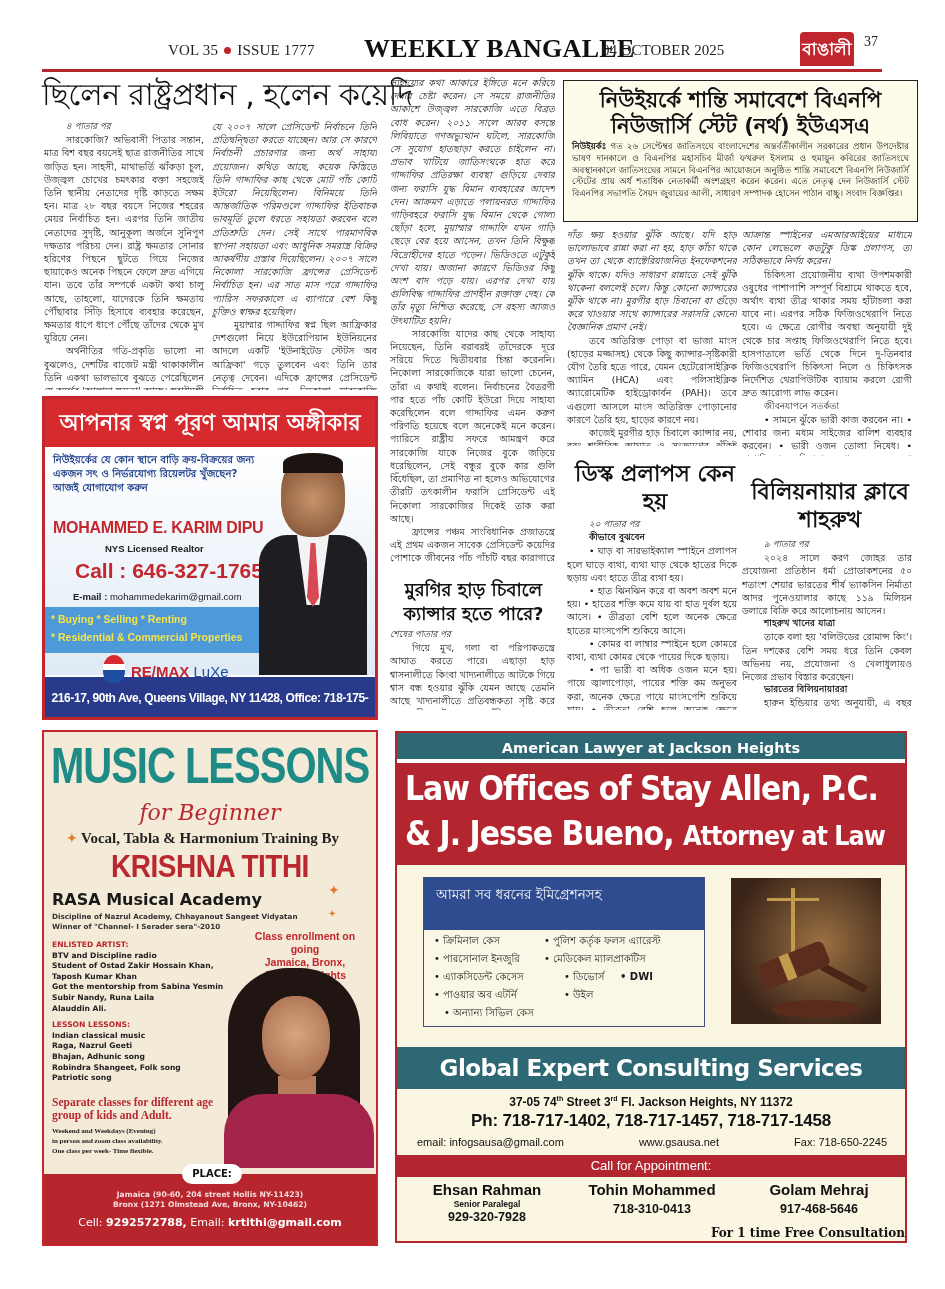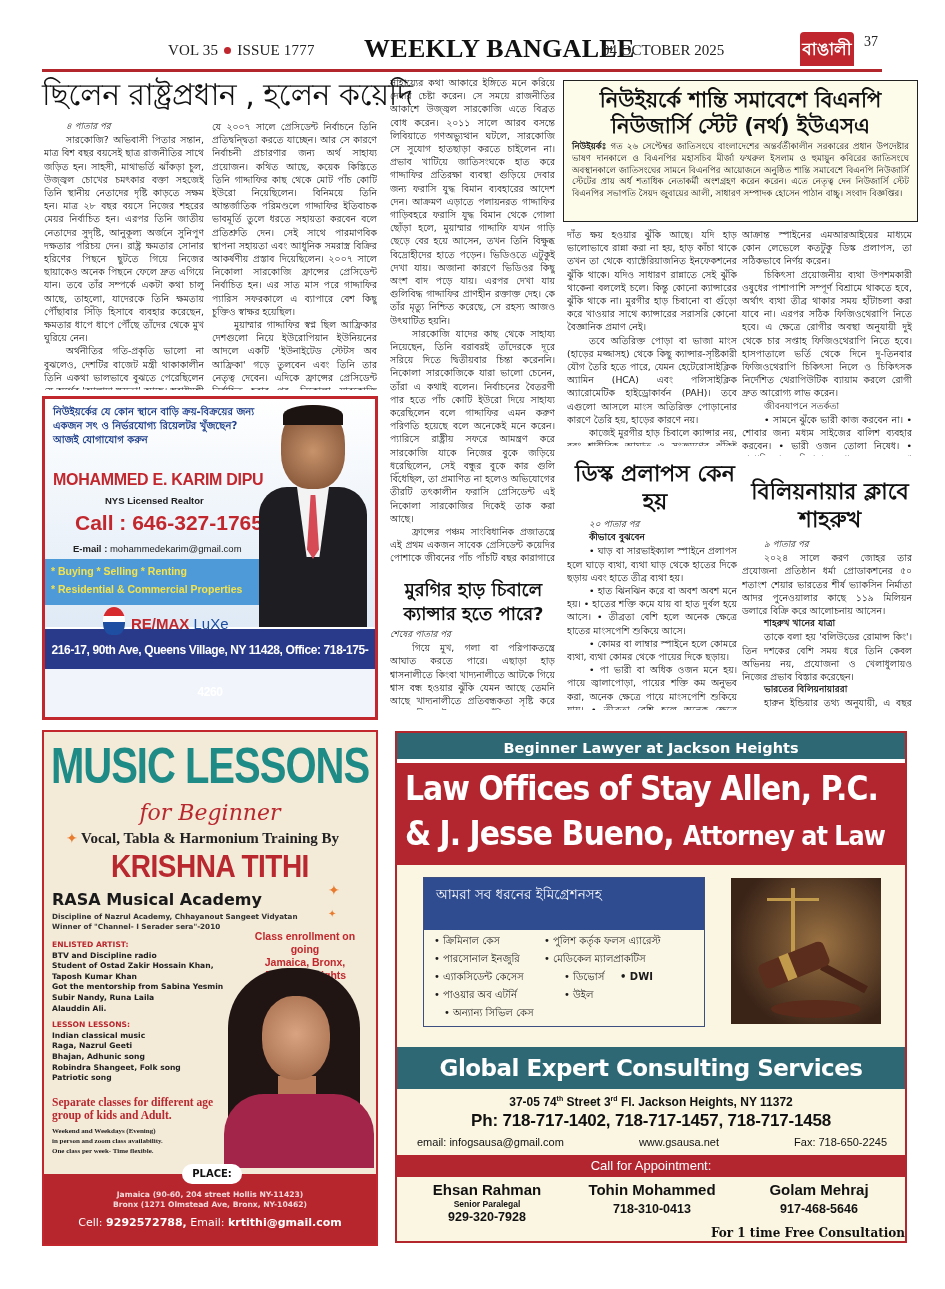--- a/index.html
+++ b/index.html
@@ -12,21 +12,21 @@
   .mh-dot { display: inline-block; width: 7px; height: 7px; border-radius: 50%; background: #c0262d; margin: 0 6px 2px 6px; vertical-align: middle; }
   .mh-title { position: absolute; left: 322px; top: 4px; font-family: "Liberation Serif", serif; font-weight: bold; font-size: 26px; letter-spacing: 0.3px; color: #111; }
   .mh-date { position: absolute; left: 560px; top: 12px; font-family: "Liberation Serif", serif; font-size: 15px; color: #222; }
   .mh-logo { position: absolute; left: 758px; top: 2px; width: 54px; height: 34px; background: #c0262d; border-radius: 4px 4px 0 0; color: #fff; font-family: "DejaVu Sans", sans-serif; font-weight: bold; font-size: 17px; text-align: center; line-height: 34px; }
   .mh-page { position: absolute; left: 822px; top: 4px; font-family: "Liberation Serif", serif; font-size: 14px; color: #222; }
   .mh-rule { position: absolute; left: 42px; top: 69px; width: 840px; height: 3px; background: #b3262c; }
 
   
   .col-text { font-family: "DejaVu Sans", sans-serif; font-size: 9.3px; line-height: 13.2px; text-align: justify; color: #1a1a1a; }
   .col-text p { text-indent: 22px; }
-  .col-text p.noind { text-indent: 0; }
+  .col-text p.noind { text-indent: 0; font-style: italic; }
   .col-text .cont { font-style: italic; font-size: 8.8px; text-indent: 22px; }
   .col-text .sub { text-indent: 22px; font-weight: bold; font-size: 9px; }
 
   .head1 { position: absolute; left: 42px; top: 76px; width: 335px; font-family: "DejaVu Sans", sans-serif; font-size: 30px; line-height: 38px; font-weight: normal; letter-spacing: -0.5px; white-space: nowrap; }
   .a1c1 { position: absolute; left: 44px; top: 120px; width: 160px; height: 270px; overflow: hidden; }
   .a1c2 { position: absolute; left: 212px; top: 120px; width: 165px; height: 270px; overflow: hidden; }
   .a1c3 { position: absolute; left: 390px; top: 76px; width: 165px; height: 488px; overflow: hidden; }
 
   
   .boxstory { position: absolute; left: 563px; top: 80px; width: 355px; height: 142px; background: #fdfbea; border: 1.5px solid #222; padding: 6px 8px; }
@@ -197,20 +197,21 @@
 <div class="a4c1 col-text">
   <p class="cont">৯ পাতার পর</p>
   <p>২০২৪ সালে করণ জোহর তার প্রযোজনা প্রতিষ্ঠান ধর্মা প্রোডাকশনের ৫০ শতাংশ শেয়ার ভারতের শীর্ষ ভ্যাকসিন নির্মাতা আদর পুনেওয়ালার কাছে ১১৯ মিলিয়ন ডলারে বিক্রি করে আলোচনায় আসেন।</p>
   <p class="sub">শাহরুখ খানের যাত্রা</p>
   <p>তাকে বলা হয় 'বলিউডের রোমান্স কিং'। তিন দশকের বেশি সময় ধরে তিনি কেবল অভিনয় নয়, প্রযোজনা ও খেলাধুলায়ও নিজের প্রভাব বিস্তার করেছেন।</p>
   <p class="sub">ভারতের বিলিয়নায়াররা</p>
   <p>হারুন ইন্ডিয়ার তথ্য অনুযায়ী, এ বছর ভারতে বিলিয়নিয়ারের সংখ্যা বেড়ে ৩৫০ জনের বেশি হয়েছে। শীর্ষে আছেন মুকেশ আম্বানি ও গৌতম আদানি।</p>
 </div>
 
 <div class="ad-realtor">
+  <div class="banner">আপনার স্বপ্ন পূরণ আমার অঙ্গীকার</div>
   <div class="body">
     <div class="bn">
       <div>নিউইয়র্কের যে কোন স্থানে বাড়ি ক্রয়-বিক্রয়ের জন্য</div>
       <div>একজন সৎ ও নির্ভরযোগ্য রিয়েলটর খুঁজছেন?</div>
       <div>আজই যোগাযোগ করুন</div>
     </div>
     <div class="name">MOHAMMED E. KARIM DIPU</div>
     <div class="lic">NYS Licensed Realtor</div>
     <div class="call">Call : 646-327-1765</div>
     <div class="email"><b>E-mail :</b> <span>mohammedekarim@gmail.com</span></div>
@@ -283,21 +284,21 @@
   <div class="place-addr">
     <div>Jamaica (90-60, 204 street Hollis NY-11423)</div>
     <div>Bronx (1271 Olmstead Ave, Bronx, NY-10462)</div>
   </div>
   <div class="place-cell">
     <span>Cell:</span> <b>9292572788,</b> <span>Email:</span> <b>krtithi@gmail.com</b>
   </div>
 </div>
 
 <div class="ad-law">
-  <div class="top-bar">Beginner Lawyer at Jackson Heights</div>
+  <div class="top-bar">American Lawyer at Jackson Heights</div>
   <div class="red-block">
     <div class="line1">Law Offices of Stay Allen, P.C.</div>
     <div class="line2"><span>&amp; J. Jesse Bueno,</span> <small>Attorney at Law</small></div>
   </div>
   <div class="services">
     <div class="svc-head">
       <div>আমরা সব ধরনের ইমিগ্রেশনসহ</div>
     </div>
     <div class="svc-grid">
       <span class="it" style="left:10px;top:2px">• ক্রিমিনাল কেস</span>

